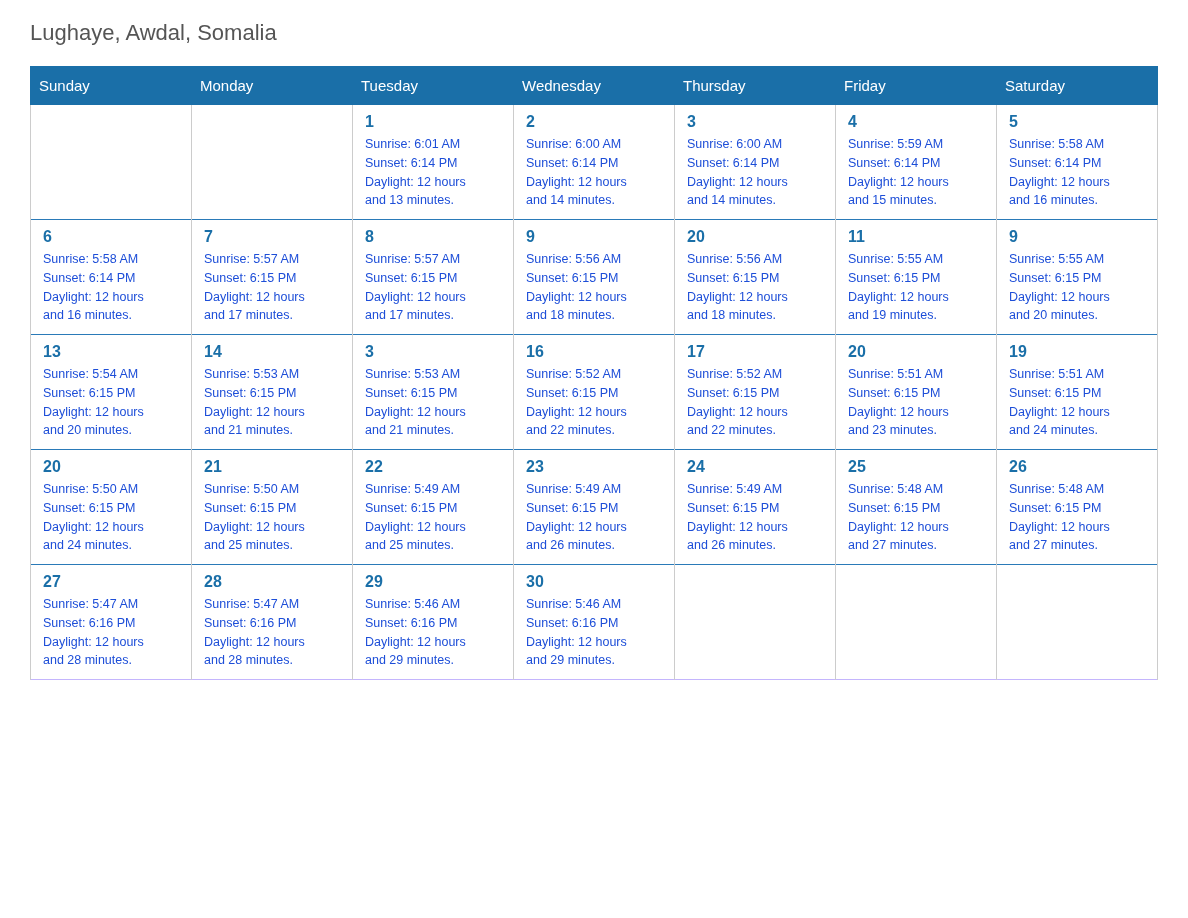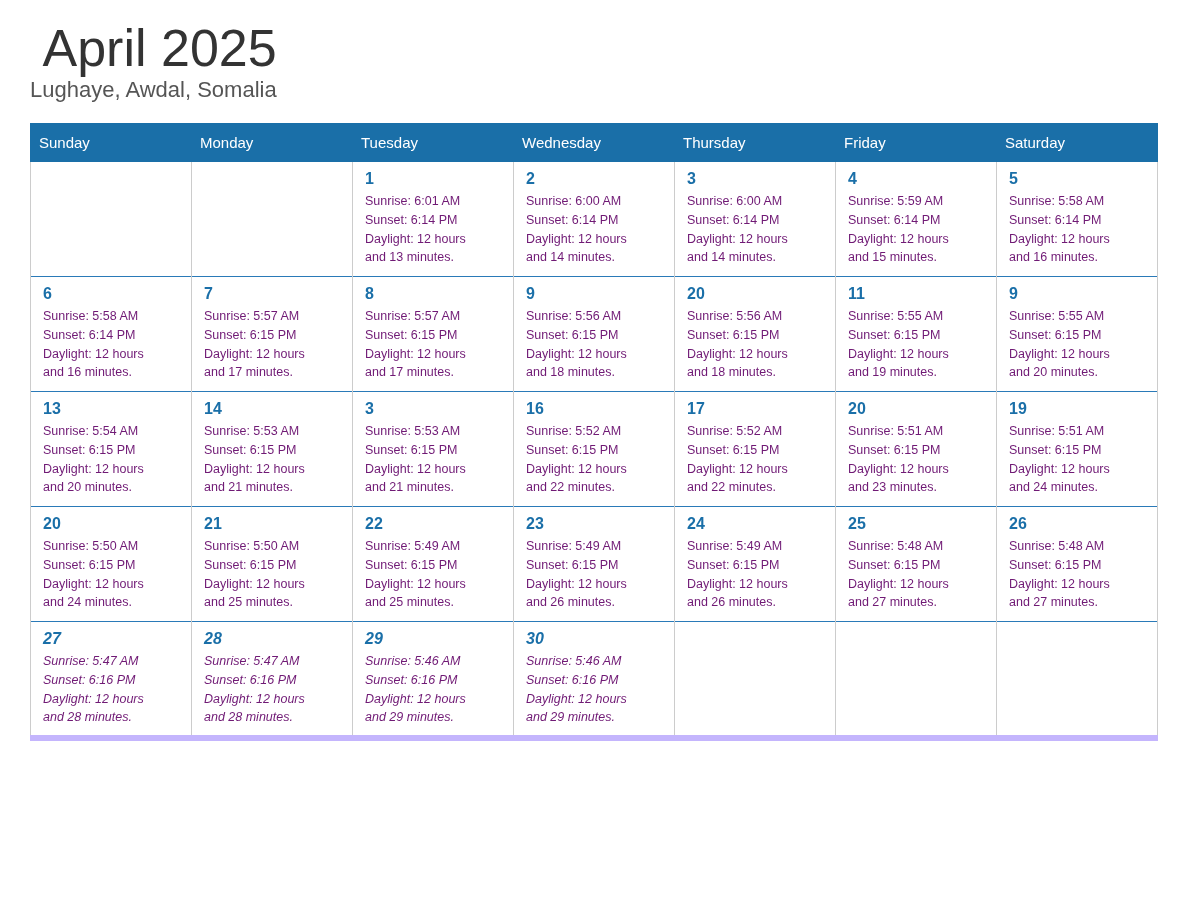--- a/index.html
+++ b/index.html
@@ -80,34 +80,32 @@
     }
     .day-number {
       font-size: 16px;
       color: #1a6fa8;
       font-weight: bold;
       display: block;
       margin-bottom: 4px;
     }
     .day-info {
       font-size: 12.5px;
-      color: #701a75;
+      color: #1d4ed8;
       line-height: 1.5;
     }
     tbody tr:last-child {
-      border-bottom: 6px solid #c4b5fd;
-      font-style: italic;
+      border-bottom: 1px solid #c4b5fd;
     }
   </style>
 </head>
 <body>
 
 <div class="header">
   <div class="title-block">
-    <h1>April 2025</h1>
     <h2>Lughaye, Awdal, Somalia</h2>
   </div>
 </div>
 
 <table>
   <thead>
     <tr>
 
     <th>Sunday</th>
         <th>Monday</th>

